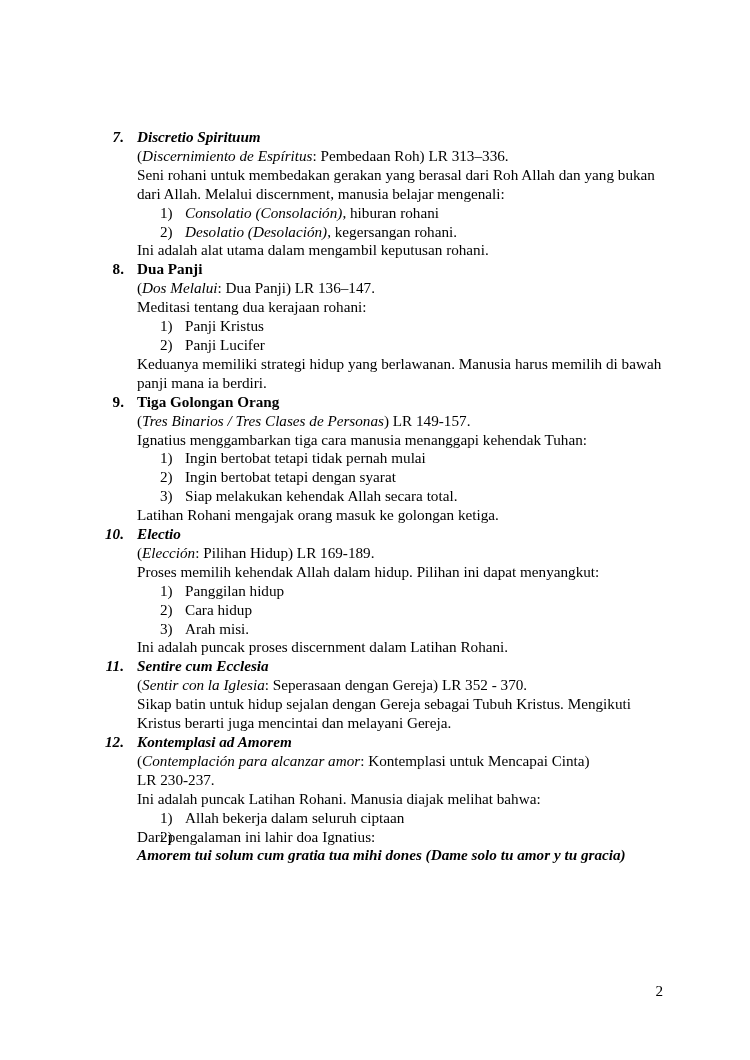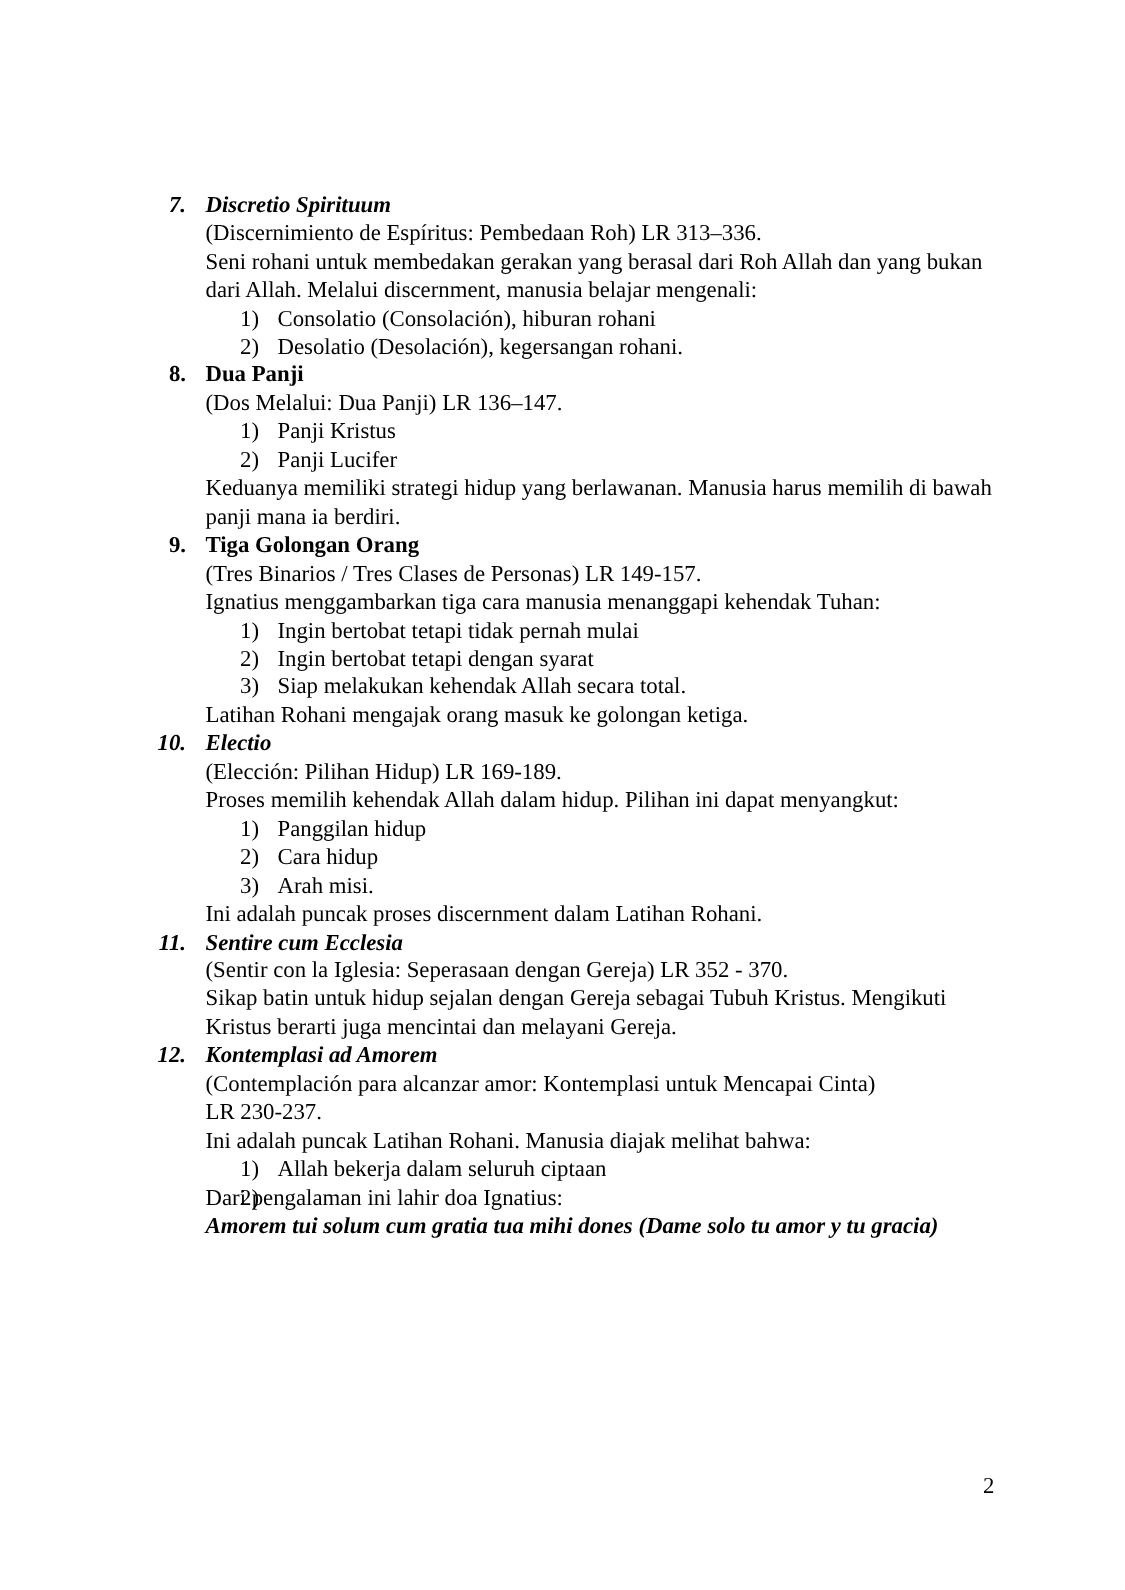--- a/index.html
+++ b/index.html
@@ -34,45 +34,47 @@
   .para { }
   .sub {
     position: relative;
     padding-left: 48px;
   }
   .marker {
     position: absolute;
     left: 23px;
   }
   .s-n { font-style: normal; font-weight: normal; }
-  .s-i { }
+  .s-i { font-style: italic; }
   .s-b { font-weight: bold; }
   .s-bi { font-weight: bold; font-style: italic; }
   .page-number {
     position: absolute;
     top: 982px;
     right: 87px;
     font-size: 15.2px;
   }
 </style>
 </head>
 <body>
 
 <div class="page">
   <div class="content">
       <div class="item">
         <div class="head"><span class="num s-bi">7.</span><span class="title s-bi">Discretio Spirituum</span></div>
         <div class="para"><span class="s-n">(</span><span class="s-i">Discernimiento de Espíritus</span><span class="s-n">: Pembedaan Roh) LR 313–336.</span></div>
         <div class="para"><span class="s-n">Seni rohani untuk membedakan gerakan yang berasal dari Roh Allah dan yang bukan dari Allah. Melalui discernment, manusia belajar mengenali:</span></div>
         <div class="sub"><span class="marker">1)</span><span class="sub-body"><span class="s-i">Consolatio (Consolación)</span><span class="s-n">, hiburan rohani</span></span></div>
         <div class="sub"><span class="marker">2)</span><span class="sub-body"><span class="s-i">Desolatio (Desolación)</span><span class="s-n">, kegersangan rohani.</span></span></div>
+        <div class="para"><span class="s-n">Ini adalah alat utama dalam mengambil keputusan rohani.</span></div>
       </div>
       <div class="item">
         <div class="head"><span class="num s-b">8.</span><span class="title s-b">Dua Panji</span></div>
         <div class="para"><span class="s-n">(</span><span class="s-i">Dos Melalui</span><span class="s-n">: Dua Panji) LR 136–147.</span></div>
+        <div class="para"><span class="s-n">Meditasi tentang dua kerajaan rohani:</span></div>
         <div class="sub"><span class="marker">1)</span><span class="sub-body"><span class="s-n">Panji Kristus</span></span></div>
         <div class="sub"><span class="marker">2)</span><span class="sub-body"><span class="s-n">Panji Lucifer</span></span></div>
         <div class="para"><span class="s-n">Keduanya memiliki strategi hidup yang berlawanan. Manusia harus memilih di bawah panji mana ia berdiri.</span></div>
       </div>
       <div class="item">
         <div class="head"><span class="num s-b">9.</span><span class="title s-b">Tiga Golongan Orang</span></div>
         <div class="para"><span class="s-n">(</span><span class="s-i">Tres Binarios / Tres Clases de Personas</span><span class="s-n">) LR 149-157.</span></div>
         <div class="para"><span class="s-n">Ignatius menggambarkan tiga cara manusia menanggapi kehendak Tuhan:</span></div>
         <div class="sub"><span class="marker">1)</span><span class="sub-body"><span class="s-n">Ingin bertobat tetapi tidak pernah mulai</span></span></div>
         <div class="sub"><span class="marker">2)</span><span class="sub-body"><span class="s-n">Ingin bertobat tetapi dengan syarat</span></span></div>

